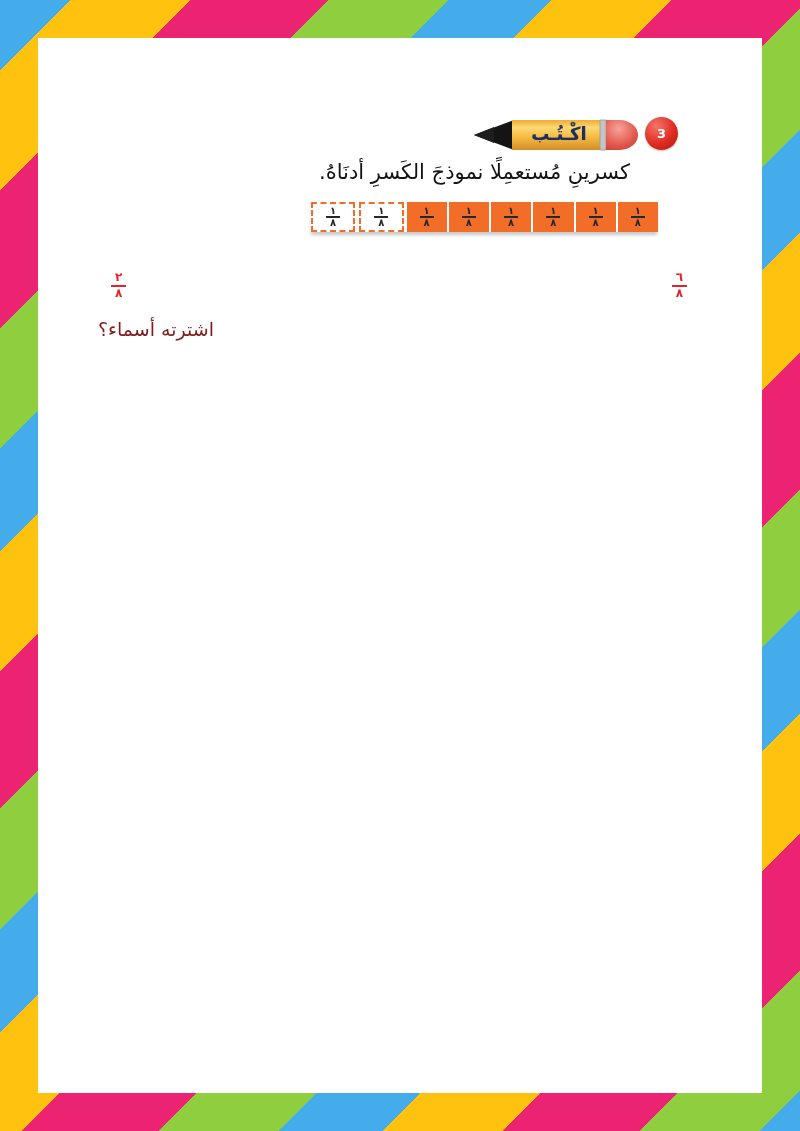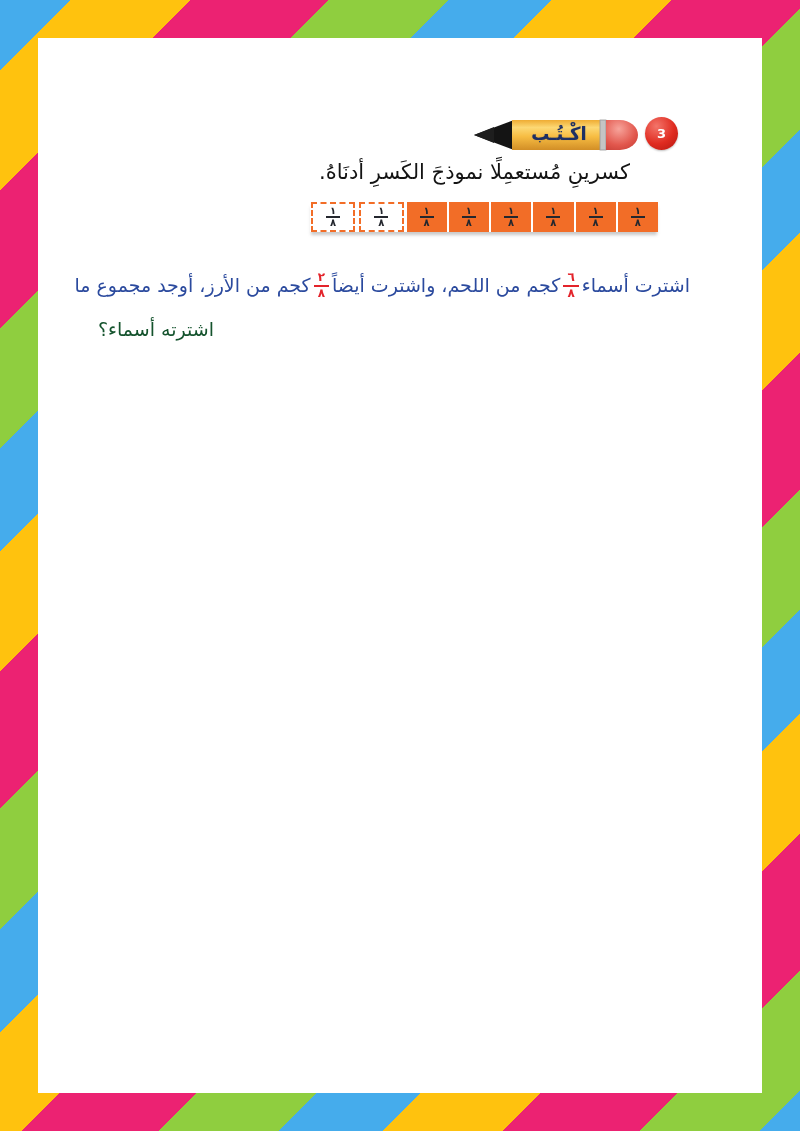--- a/index.html
+++ b/index.html
@@ -60,21 +60,21 @@
   
   .q-line1{
     position:absolute;left:70px;right:72px;top:222px;height:50px;
     direction:rtl;text-align:justify;text-align-last:justify;
     color:#2B4A9E;font-size:19px;line-height:48px;white-space:nowrap;
     display:flex;justify-content:space-between;align-items:center;
   }
   .q-line1 .seg{white-space:nowrap;}
   .q-line2{
     position:absolute;left:60px;top:276px;direction:rtl;
-    color:#14532d;font-size:19px;line-height:30px;white-space:nowrap;
+    color:#7f1d1d;font-size:19px;line-height:30px;white-space:nowrap;
   }
 </style>
 </head>
 <body>
 
 <div class="panel">
 
   <div class="badge">
     <span>3</span>
   </div>
@@ -150,27 +150,24 @@
     </div>
     <div class="cell filled">
       <span class="frac frac-sm">
           <span class="num">١</span>
           <span class="den">٨</span>
         </span>
     </div>
   </div>
 
   <div class="q-line1">
-    <span class="seg">اشترت أسماء</span>
     <span class="frac frac-red">
       <span class="num">٦</span>
       <span class="den">٨</span>
     </span>
-    <span class="seg">كجم من اللحم، واشترت أيضاً</span>
     <span class="frac frac-red">
       <span class="num">٢</span>
       <span class="den">٨</span>
     </span>
-    <span class="seg">كجم من الأرز، أوجد مجموع ما</span>
   </div>
   <div class="q-line2">اشترته أسماء؟</div>
 
 </div>
 
 </body></html>

